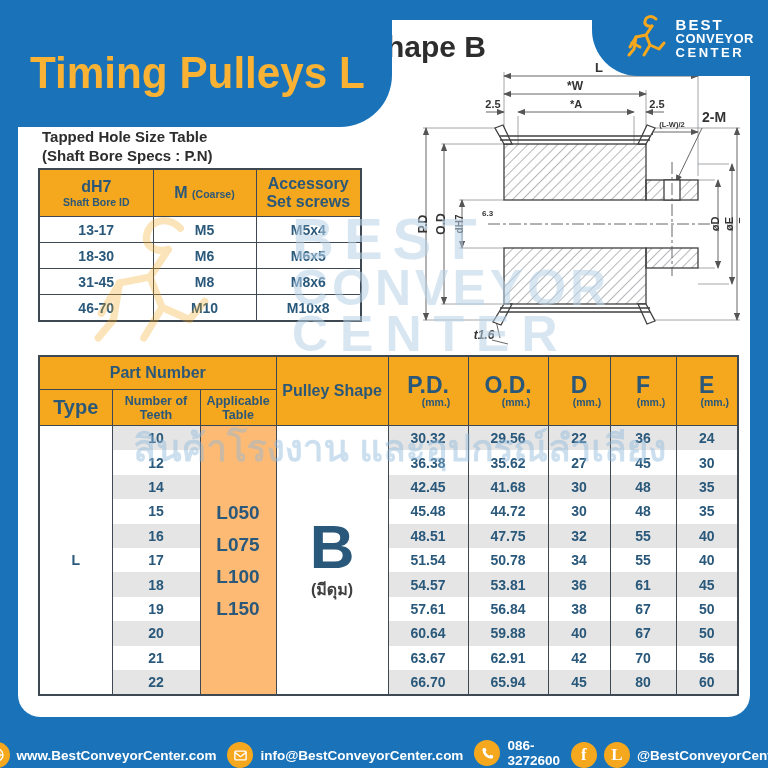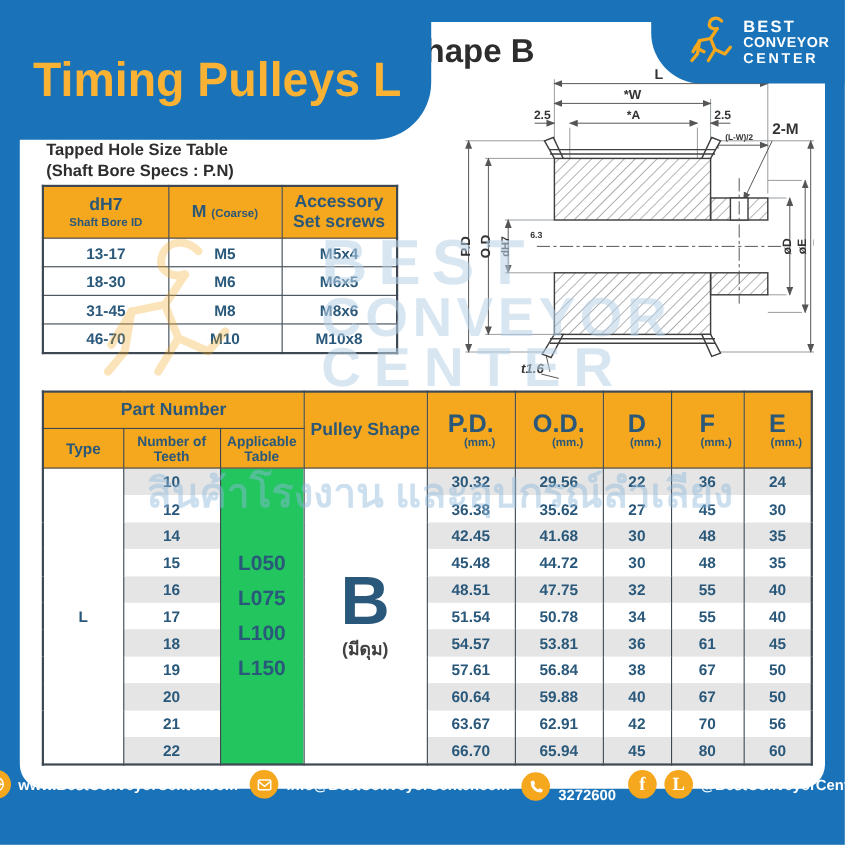--- a/index.html
+++ b/index.html
@@ -61,39 +61,39 @@
   .main th{border:1.5px solid #3d4852;background:#f5a71e;color:#2b5878;padding:0;}
   .main td{border-left:1.5px solid #3d4852;border-right:1.5px solid #3d4852;padding:0;}
   .main tr.hr1 th{height:32px;font-size:16px;font-weight:800;}
   .main tr.hr2 th{height:35px;font-size:12.5px;font-weight:800;}
   .main th .dim{font-size:23px;font-weight:800;line-height:1.02;display:block;}
   .main th .unit{font-size:10.5px;font-weight:700;display:block;line-height:1.1;margin-left:16px;}
   .main tbody td{height:24.4px;text-align:center;font-size:14px;font-weight:800;color:#29587a;}
   .main tbody td.sh{background:#e5e5e5;}
   .type-cell{vertical-align:middle;text-align:center;background:#fff;}
   .type-big{font-size:86px;font-weight:800;color:#29587a;line-height:1;}
-  .belt-cell{vertical-align:middle;background:#22c55e;margin-left:36px;}
+  .belt-cell{vertical-align:middle;background:#fdba74;margin-left:36px;}
   .belt-stack{display:flex;flex-direction:column;align-items:center;gap:13px;}
   .belt-stack div{font-size:19px;font-weight:800;color:#29587a;line-height:1;}
   .shape-cell{vertical-align:middle;text-align:center;background:#fff;}
   .shape-big{font-size:62px;font-weight:800;color:#29587a;line-height:.95;}
   .shape-note{font-size:16px;font-weight:800;color:#404040;}
   
   .wm{position:absolute;z-index:6;pointer-events:none;}
   .wm-logo{left:292px;top:212px;color:#b9d2e8;opacity:.55;font-weight:800;line-height:.92;letter-spacing:10px;}
   .wm-logo .w1{font-size:58px;}
   .wm-logo .w2{font-size:50px;letter-spacing:4px;}
   .wm-logo .w3{font-size:50px;letter-spacing:12px;}
   .wm-goat{left:78px;top:210px;opacity:.30;}
   .wm-thai{left:70px;top:418px;width:660px;text-align:center;
     font-size:37px;font-weight:800;color:#8fb9dc;opacity:.45;white-space:nowrap;}
   
   .footer{
     position:absolute;left:0;right:0;bottom:0;height:68px;z-index:4;
-    display:flex;align-items:flex-start;justify-content:center;gap:11px;
+    display:flex;align-items:flex-end;justify-content:center;gap:11px;
     color:#ffffff;font-weight:800;font-size:13.5px;
   }
   .fi{display:flex;align-items:center;gap:7px;}
   .circ{
     width:26px;height:26px;border-radius:50%;background:#f5a71e;
     display:flex;align-items:center;justify-content:center;flex:0 0 auto;
     color:#fff;font-weight:800;
   }
   .circ svg{display:block;}
   .circ.glyph{font-size:17px;font-family:"Liberation Serif",serif;}
@@ -300,21 +300,21 @@
       <th rowspan="2">
         <span class="dim">F</span>
         <span class="unit">(mm.)</span>
       </th>
       <th rowspan="2">
         <span class="dim">E</span>
         <span class="unit">(mm.)</span>
       </th>
     </tr>
     <tr class="hr2">
-      <th style="font-size:14px;">Type</th>
+      <th style="font-size:20px;">Type</th>
       <th>Number of Teeth</th>
       <th>Applicable Table</th>
     </tr>
   </thead>
   <tbody>
       <tr>
         <td class="type-cell type-big" rowspan="11">L</td>
         <td class="teeth sh">10</td>
         <td rowspan="11" class="belt-cell">
           <div class="belt-stack">

